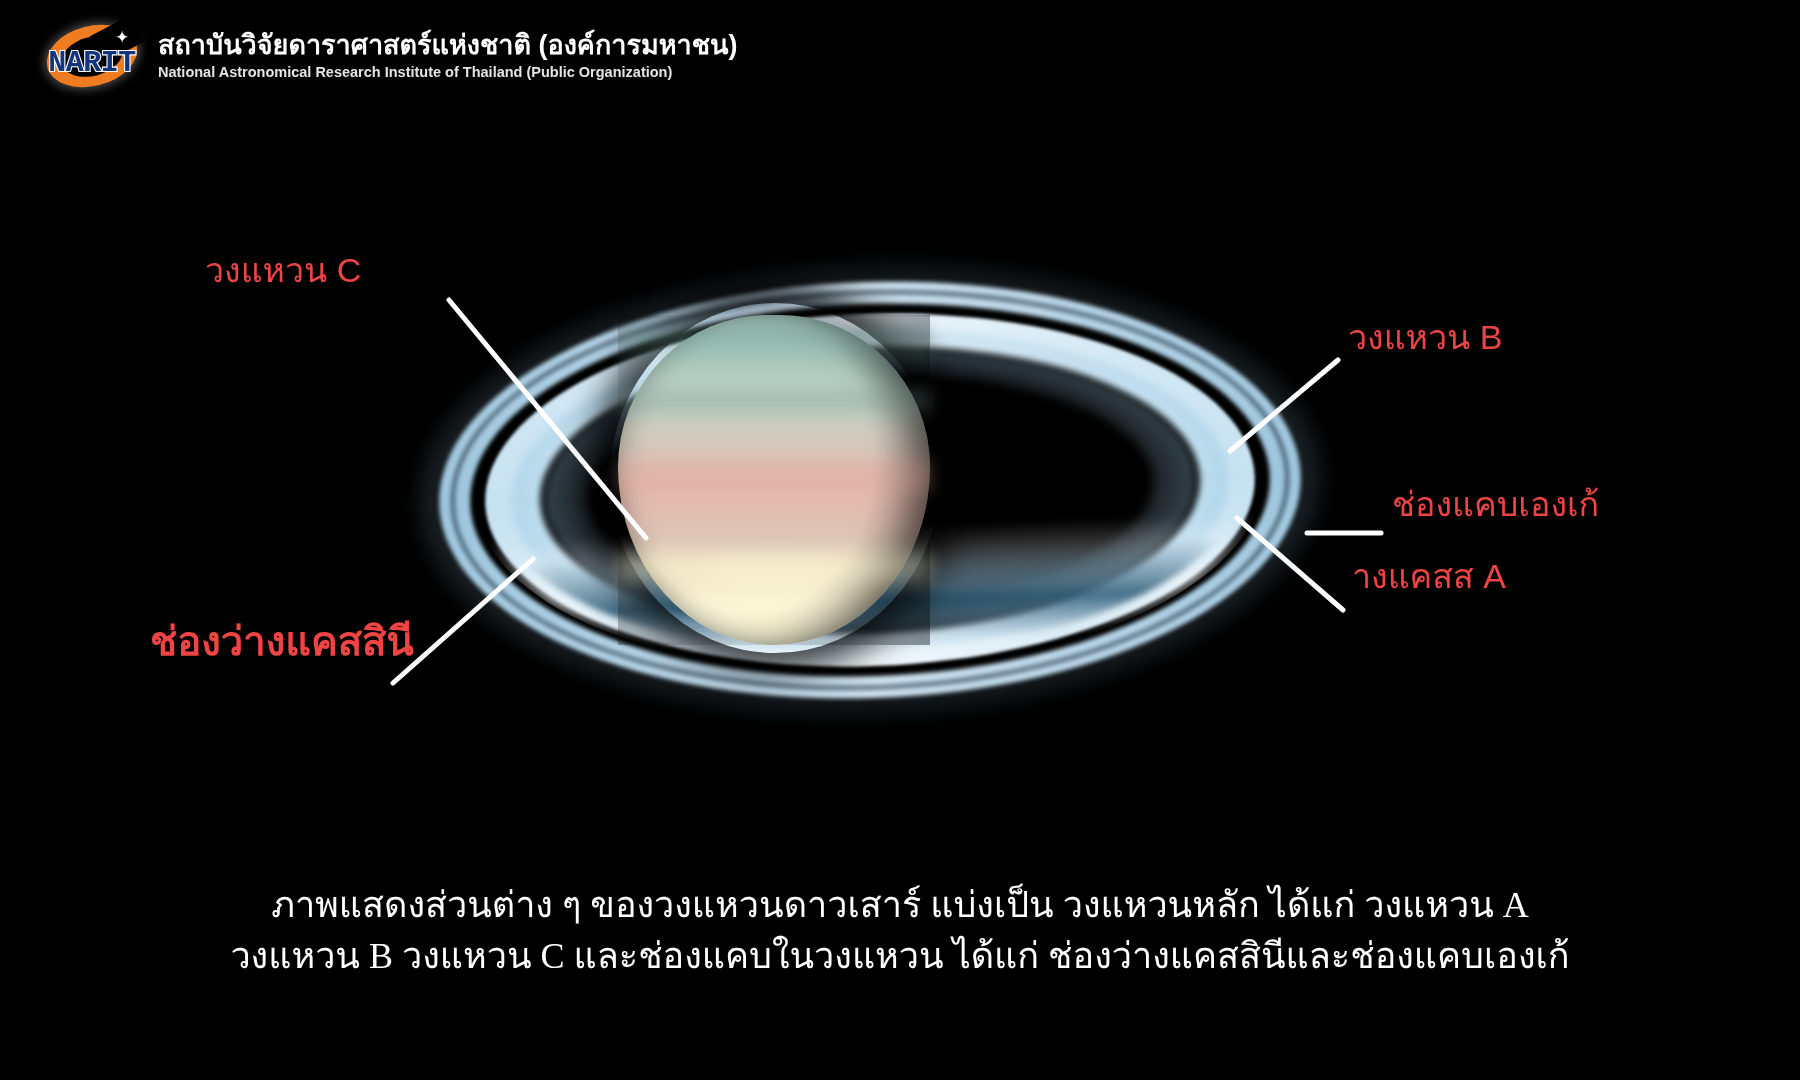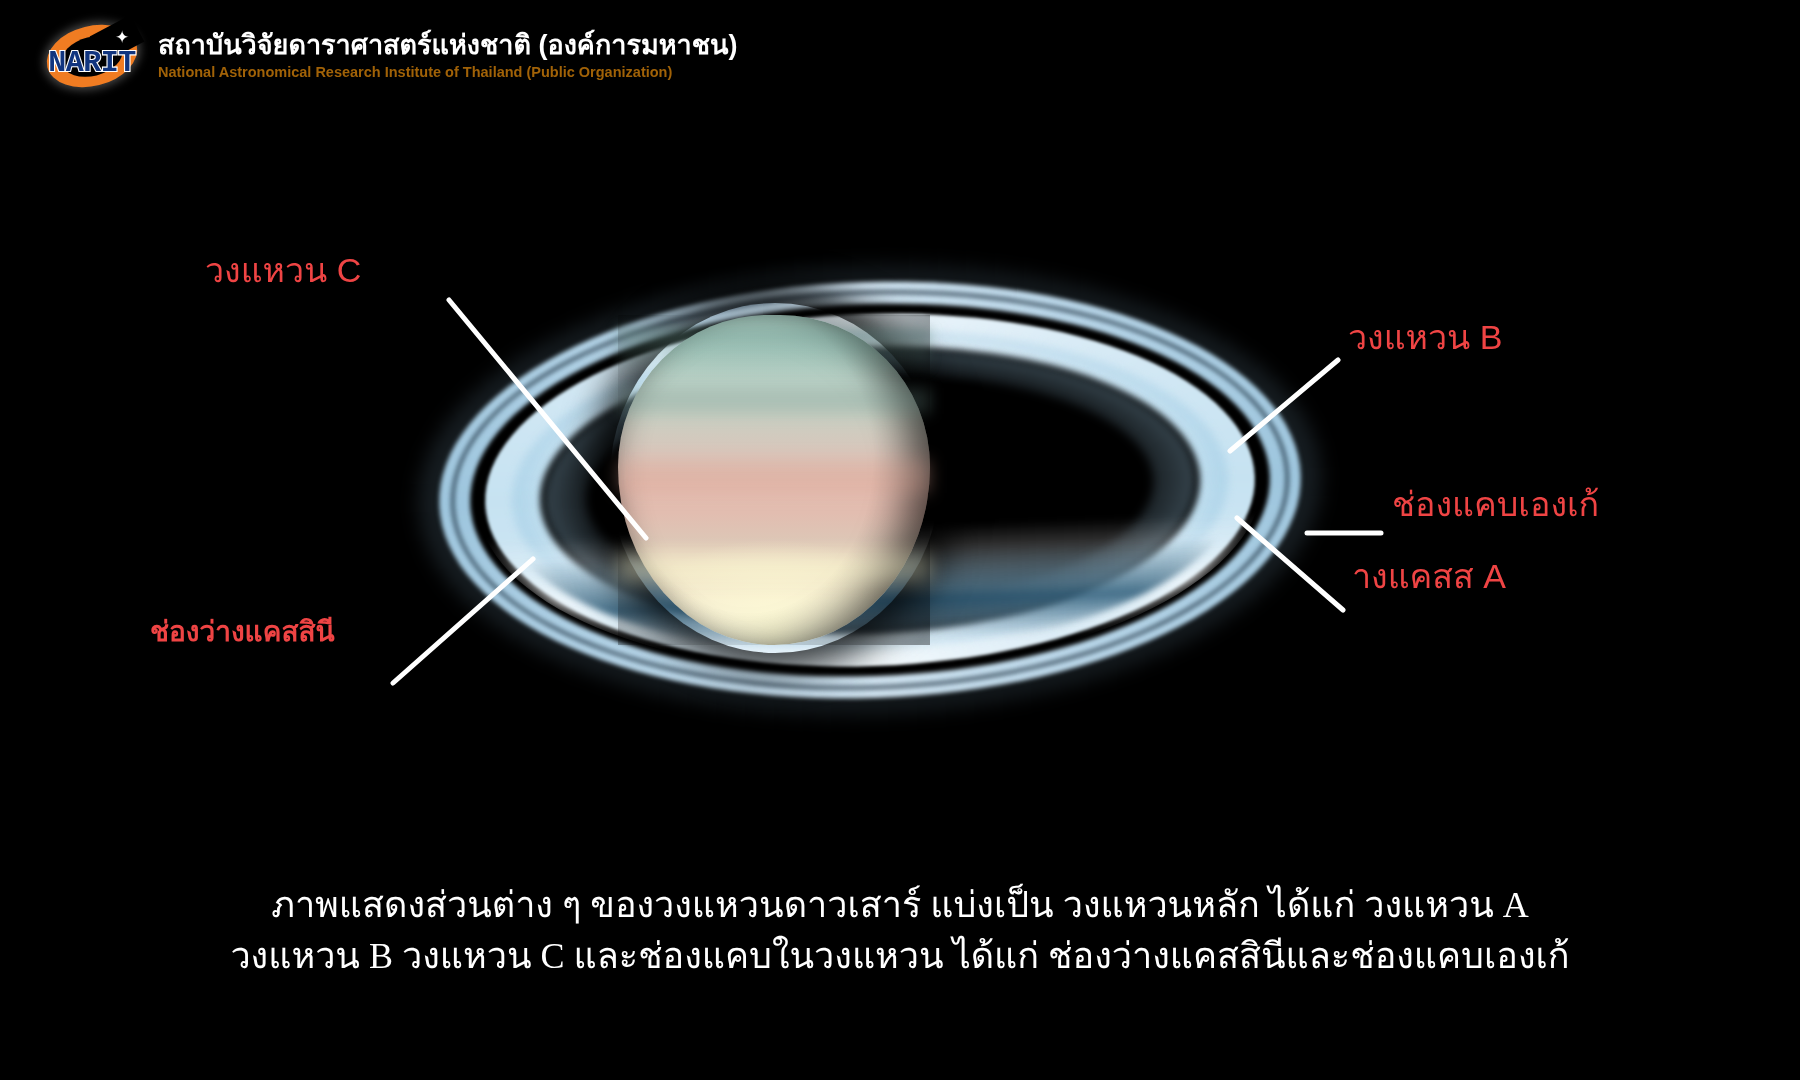--- a/index.html
+++ b/index.html
@@ -77,21 +77,21 @@
   #logo-title {
     color: #ffffff;
     font-size: 27px;
     font-weight: bold;
     letter-spacing: 0px;
     line-height: 1.15;
     white-space: nowrap;
     text-align: right;
   }
   #logo-sub {
-    color: #a16207;
+    color: #e5e5e5;
     font-size: 14.5px;
     font-weight: bold;
     line-height: 1.2;
     margin-top: 3px;
     white-space: nowrap;
   }
 
   
   #saturn-wrap {
     position: absolute;
@@ -159,21 +159,21 @@
   #lines { position: absolute; left: 0; top: 0; width: 1800px; height: 1080px; z-index: 60; }
   .label {
     position: absolute;
     color: #ef4444;
     font-size: 34px;
     font-weight: normal;
     white-space: nowrap;
     z-index: 70;
     text-shadow: 0 0 5px rgba(0,0,0,0.9);
   }
-  .label.bold { font-weight: bold; font-size: 28px; }
+  .label.bold { font-weight: bold; font-size: 40px; }
 
   
   #caption {
     position: absolute;
     left: 0; top: 880px;
     width: 1800px;
     text-align: center;
     color: #ffffff;
     font-size: 36px;
     line-height: 1.42;

